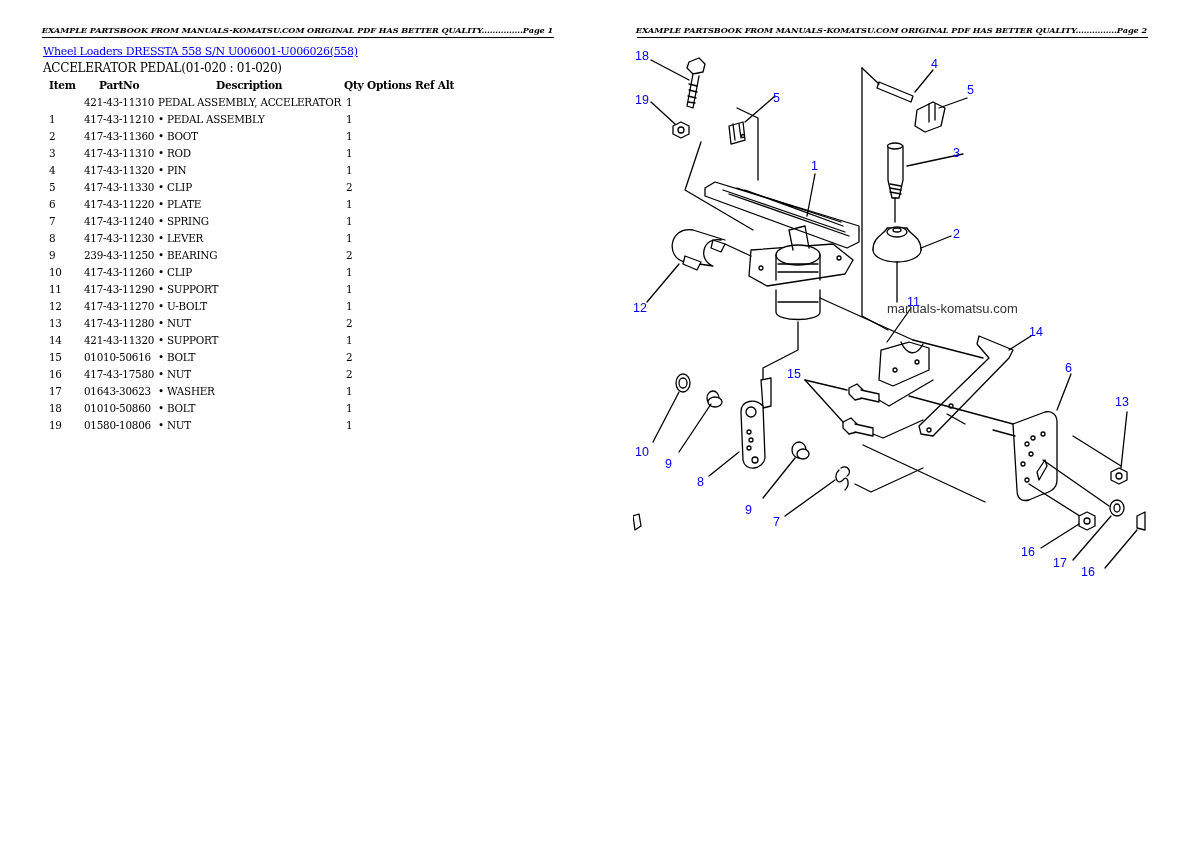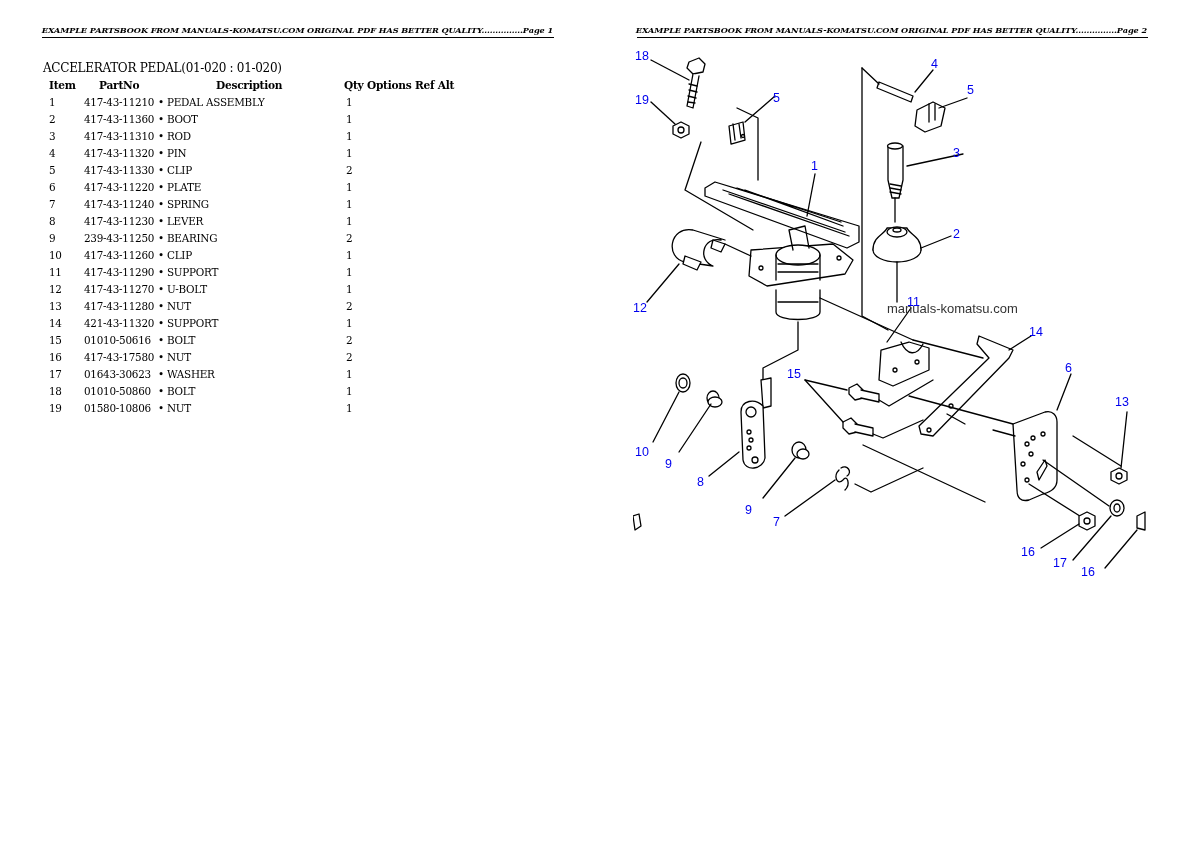--- a/index.html
+++ b/index.html
@@ -31,32 +31,39 @@
   .lbl { font-family:"Liberation Sans", sans-serif; font-size:12.5px; fill:#0000ee; }
   .wm { font-family:"Liberation Sans", sans-serif; font-size:13px; fill:#333; }
 </style>
 </head>
 <body>
 
 <div class="page page1">
   <div class="hdr">EXAMPLE PARTSBOOK FROM MANUALS-KOMATSU.COM ORIGINAL PDF HAS BETTER QUALITY...............Page 1</div>
   <div class="hrule"></div>
 
+  <a class="title-link" href="#">Wheel Loaders DRESSTA 558 S/N U006001-U006026(558)</a>
   <div class="subtitle">ACCELERATOR PEDAL(01-020 : 01-020)</div>
 
   <table class="parts">
     <thead>
       <tr>
         <th class="h-item c-item">Item</th>
         <th class="h-part">PartNo</th>
         <th class="h-desc">Description</th>
         <th class="h-qty">Qty Options Ref Alt</th>
       </tr>
     </thead>
     <tbody id="parts-body">
+        <tr>
+          <td class="c-item"></td>
+          <td class="c-part">421-43-11310</td>
+          <td class="c-desc">PEDAL ASSEMBLY, ACCELERATOR</td>
+          <td class="c-qty qty">1</td>
+        </tr>
         <tr>
           <td class="c-item">1</td>
           <td class="c-part">417-43-11210</td>
           <td class="c-desc">• PEDAL ASSEMBLY</td>
           <td class="c-qty qty">1</td>
         </tr>
         <tr>
           <td class="c-item">2</td>
           <td class="c-part">417-43-11360</td>
           <td class="c-desc">• BOOT</td>

